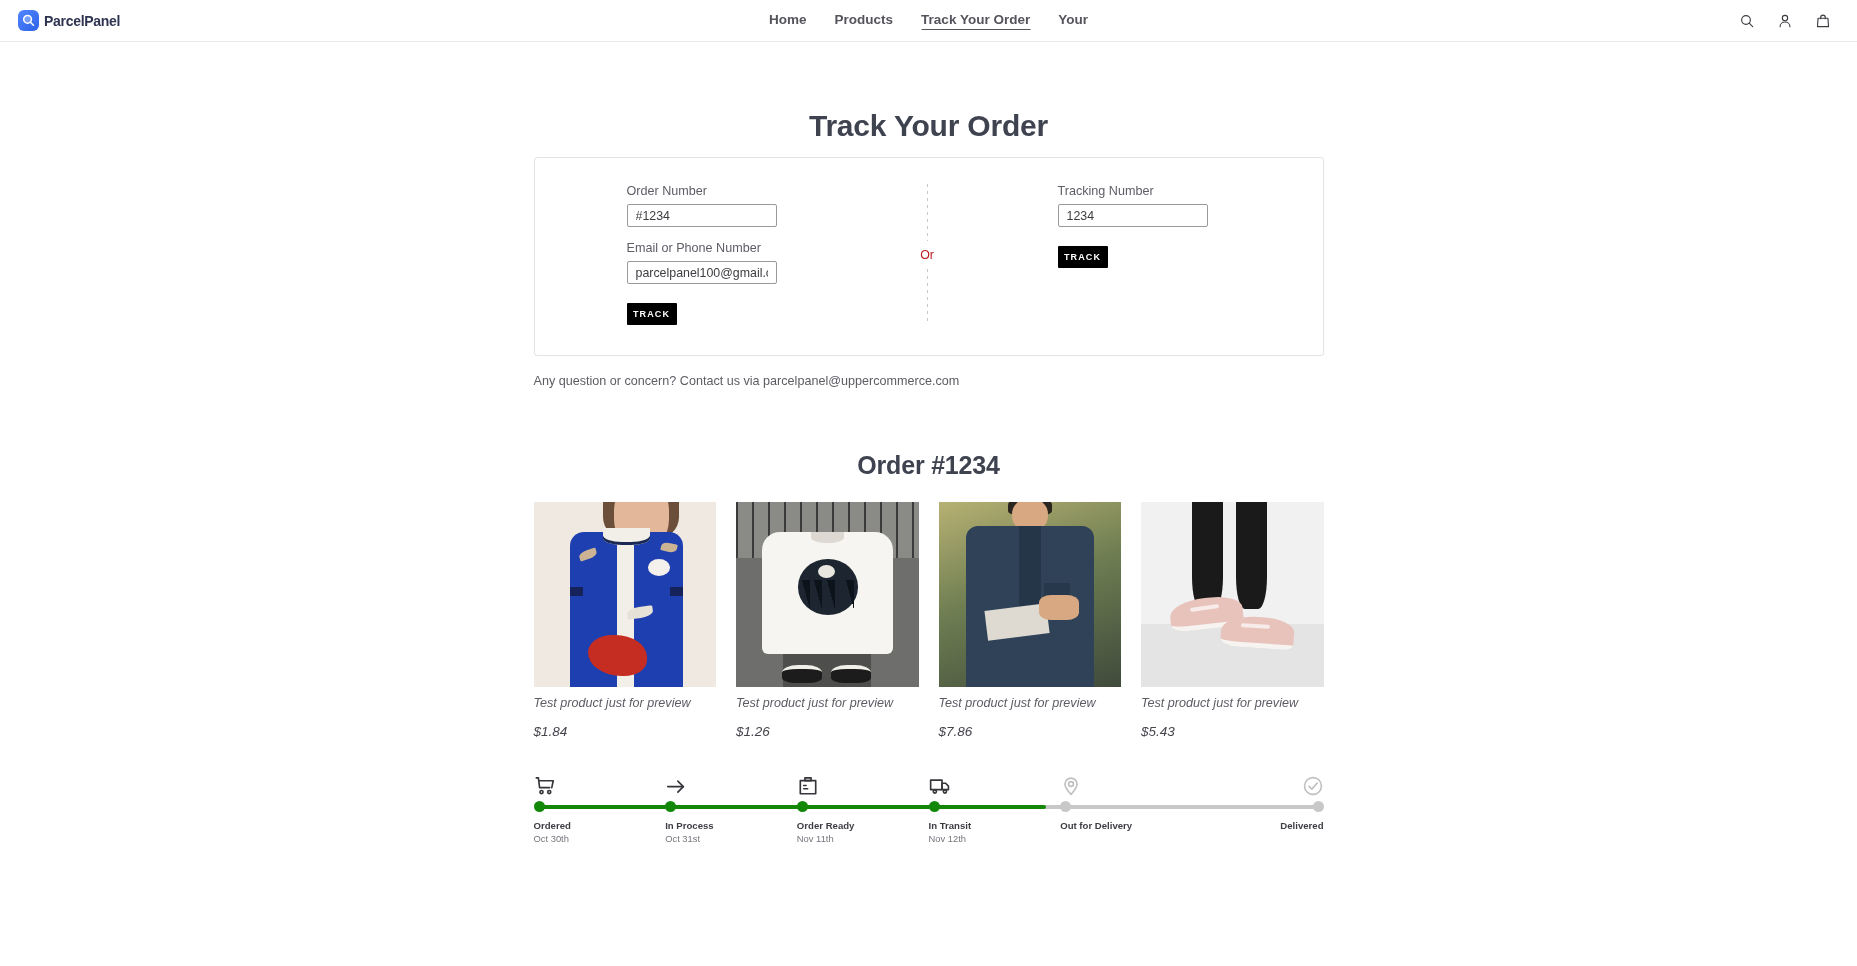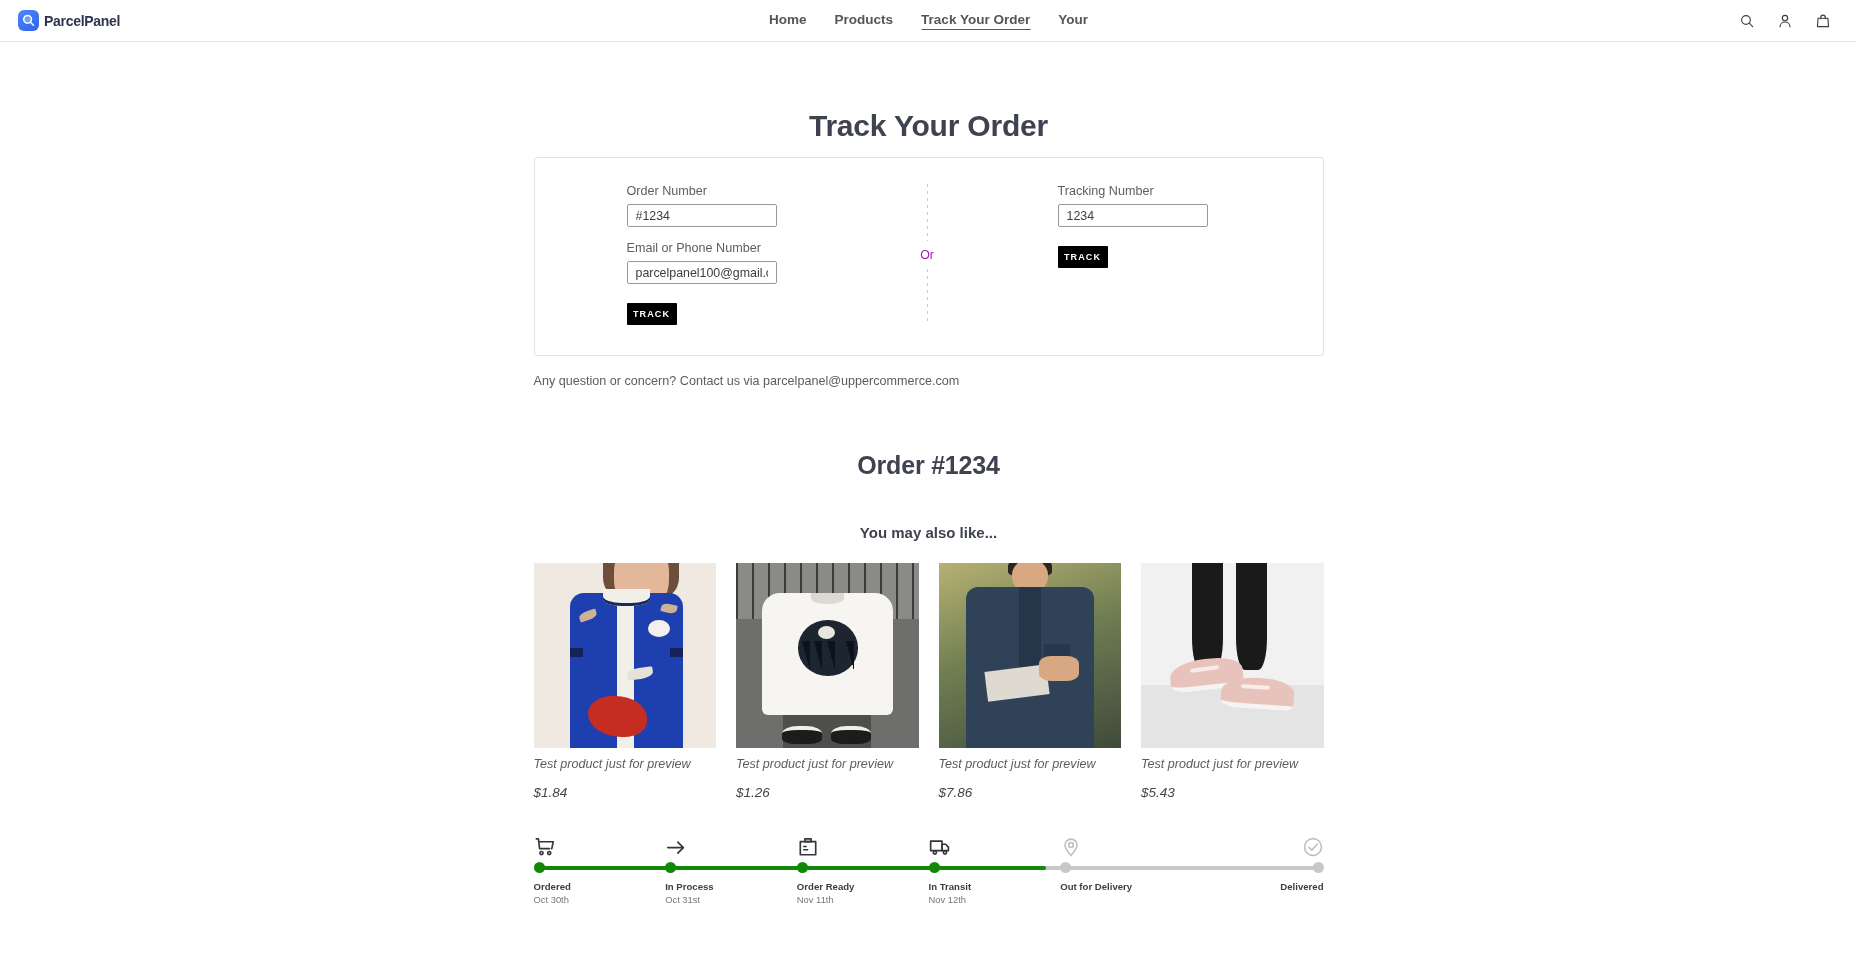--- a/index.html
+++ b/index.html
@@ -173,21 +173,21 @@
   }
   .or-dash {
     width: 1px;
     flex: 1 1 auto;
     background-image: linear-gradient(to bottom, #c9c9c9 0 3px, transparent 3px 7px);
     background-size: 1px 7px;
     background-repeat: repeat-y;
   }
   .or-text {
     font-size: 12.4px;
-    color: #a21caf;
+    color: #b91c1c;
     padding: 7px 0;
     background: #fff;
   }
 
   .contact-line {
     margin-top: 18px;
     font-size: 12.6px;
     color: #5c5c64;
   }
 
@@ -528,21 +528,20 @@
           <input class="field-input" type="text" value="1234" style="">
         </div>
         <button class="track-btn">TRACK</button>
       </div>
 
     </section>
 
     <div class="contact-line">Any question or concern? Contact us via parcelpanel@uppercommerce.com</div>
 
     <h2 class="order-title">Order #1234</h2>
-    <h3 class="suggest-title">You may also like...</h3>
 
     <div class="product-grid">
 
       <a class="product-card" href="#">
         <div class="product-thumb">
           <div class="art art-1">
             <span class="hair"></span>
               <span class="head"></span>
             <span class="garment"></span>
               <span class="placket"></span>

